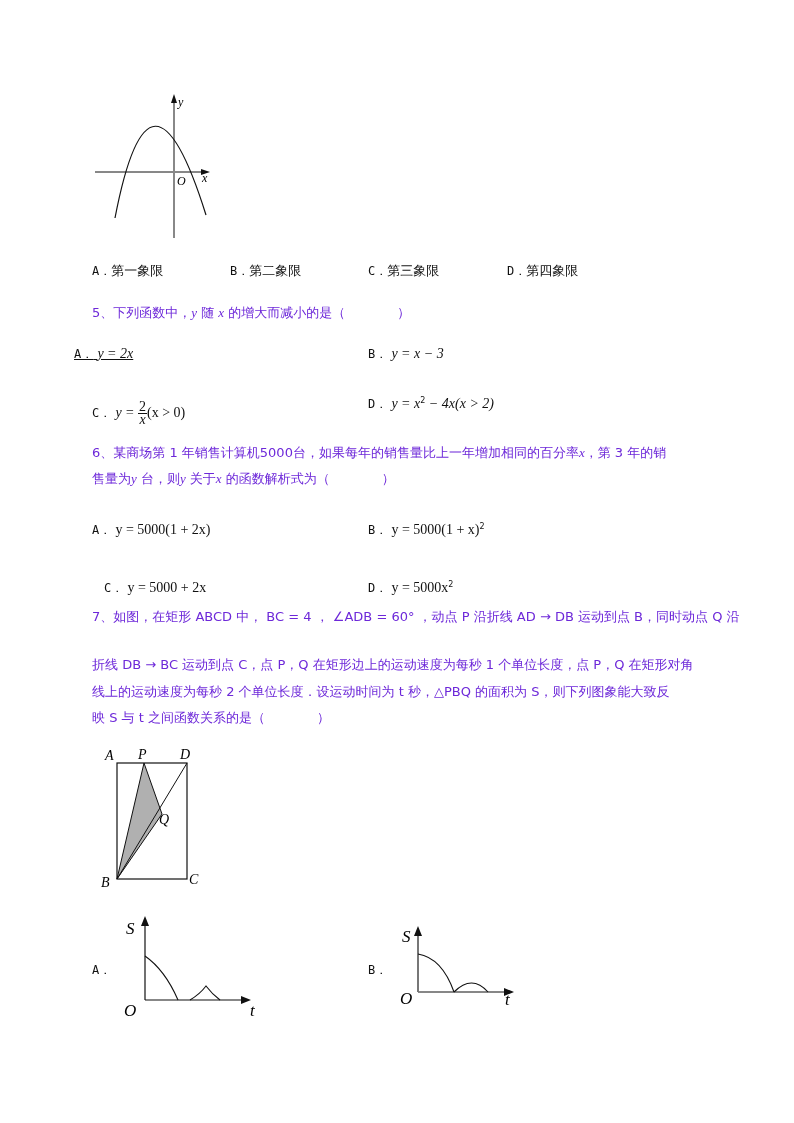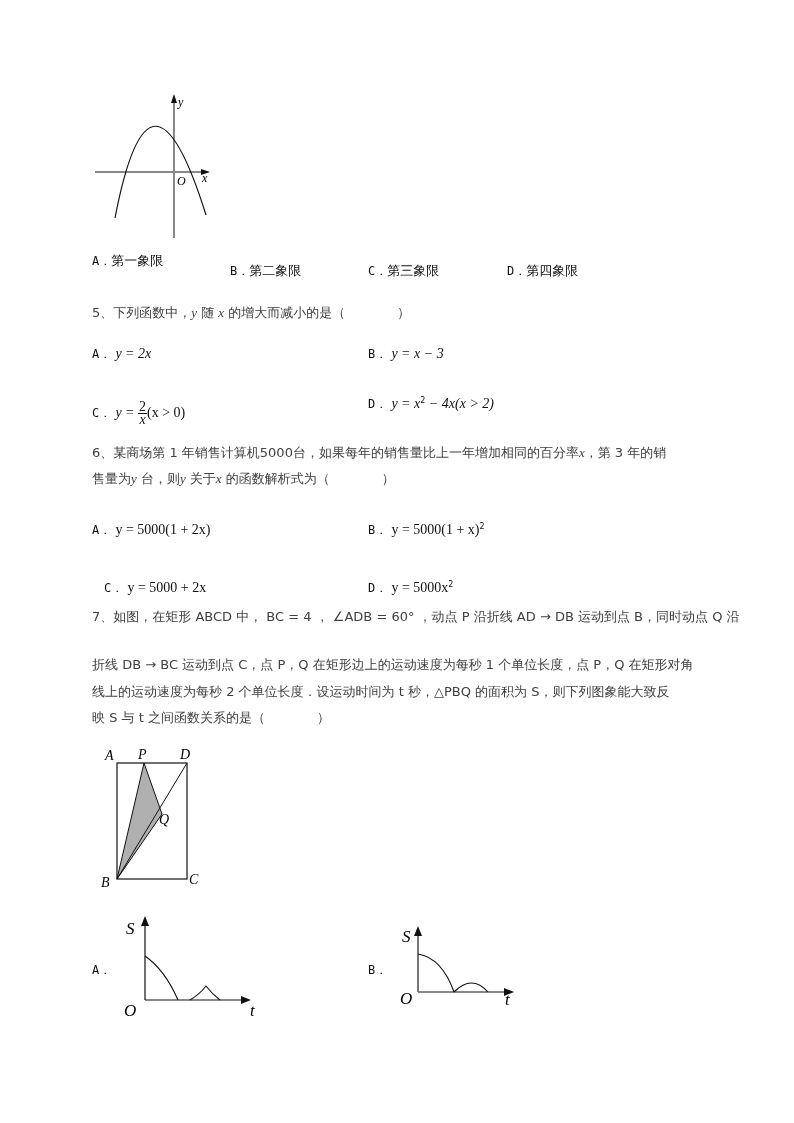--- a/index.html
+++ b/index.html
@@ -1,19 +1,19 @@
 <!DOCTYPE html>
 <html><head>
 <meta charset="utf-8">
 <style>
   html, body { margin:0; padding:0; background:#ffffff; }
   body { width:794px; height:1123px; position:relative; overflow:hidden;
          font-family:"DejaVu Sans", sans-serif; color:#111; }
   .abs { position:absolute; }
-  .txt { font-size:13px; line-height:17px; white-space:nowrap; color:#404040; }
+  .txt { font-size:13px; line-height:17px; white-space:nowrap; color:#6d28d9; }
   .opt { font-size:13px; white-space:nowrap; }
   .opt .lbl { font-family:"DejaVu Sans Mono", monospace; font-size:12px; }
   .math { font-family:"Liberation Serif", serif; font-size:14px; }
   .it { font-style:italic; font-family:"Liberation Serif", serif; }
   .frac { display:inline-block; vertical-align:middle; text-align:center; line-height:12px; font-family:"Liberation Serif", serif; font-size:14px; }
   .frac .num { display:block; border-bottom:1px solid #111; padding:0 1px; }
   .frac .den { display:block; font-style:italic; }
   sup { font-size:8px; }
   svg text { font-family:"Liberation Serif", serif; }
 </style>
@@ -24,38 +24,38 @@
   <line x1="7" y1="82" x2="118" y2="82" stroke="#111" stroke-width="1"></line>
   <polygon points="122,82 113,79 113,85" fill="#111"></polygon>
   <line x1="86" y1="148" x2="86" y2="10" stroke="#888" stroke-width="2"></line>
   <polygon points="86,4 83,13 89,13" fill="#111"></polygon>
   <path d="M 27 128 Q 62 -54 118 125" fill="none" stroke="#111" stroke-width="1.2"></path>
   <text x="90" y="16" font-size="12" font-style="italic">y</text>
   <text x="89" y="95" font-size="12" font-style="italic">O</text>
   <text x="114" y="92" font-size="12" font-style="italic">x</text>
 </svg>
 
-<div class="abs opt" style="left:92px;top:252px;">
+<div class="abs opt" style="left:92px;top:262px;">
   <span class="lbl">A．</span><span>第一象限</span>
 </div>
 <div class="abs opt" style="left:230px;top:262px;">
   <span class="lbl">B．</span><span>第二象限</span>
 </div>
 <div class="abs opt" style="left:368px;top:262px;">
   <span class="lbl">C．</span><span>第三象限</span>
 </div>
 <div class="abs opt" style="left:507px;top:262px;">
   <span class="lbl">D．</span><span>第四象限</span>
 </div>
 
 <div class="abs txt" style="left:92px;top:304px;">
   <span>5、</span><span>下列函数中，</span><span class="it">y</span><span> 随 </span><span class="it">x</span><span> 的增大而减小的是（　　　　）</span>
 </div>
 
-<div class="abs opt" style="left:92px;top:346px;">
+<div class="abs opt" style="left:74px;top:346px;text-decoration:underline;">
   <span class="lbl">A．</span> <span class="math it">y = 2x</span>
 </div>
 <div class="abs opt" style="left:368px;top:346px;">
   <span class="lbl">B．</span> <span class="math it">y = x − 3</span>
 </div>
 <div class="abs opt" style="left:92px;top:388px;margin-top:13px;">
   <span class="lbl">C．</span> <span class="math it">y = </span><span class="frac"><span class="num">2</span><span class="den">x</span></span><span class="math">(x &gt; 0)</span>
 </div>
 <div class="abs opt" style="left:368px;top:396px;">
   <span class="lbl">D．</span> <span class="math it">y = x</span><sup>2</sup><span class="math it"> − 4x(x &gt; 2)</span>

